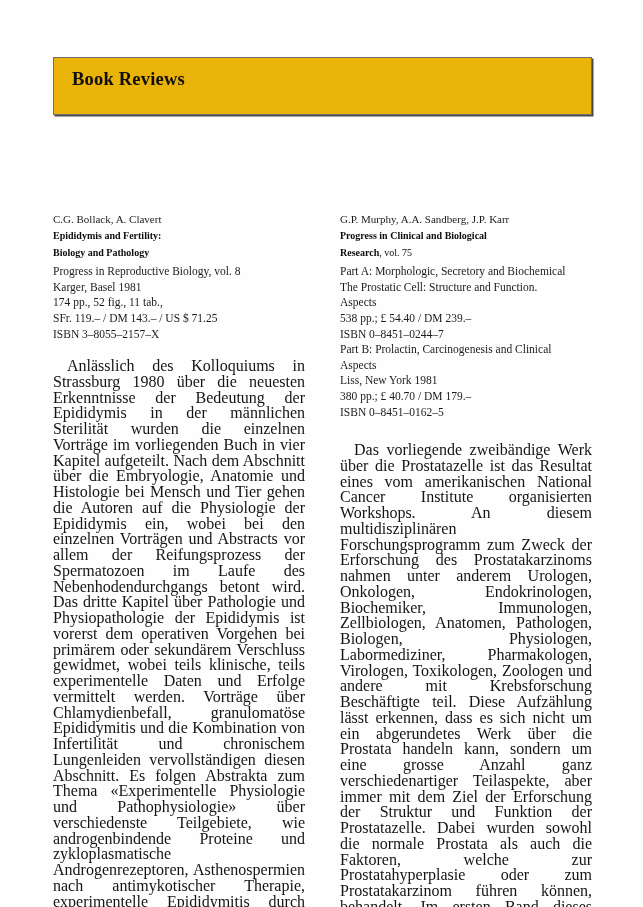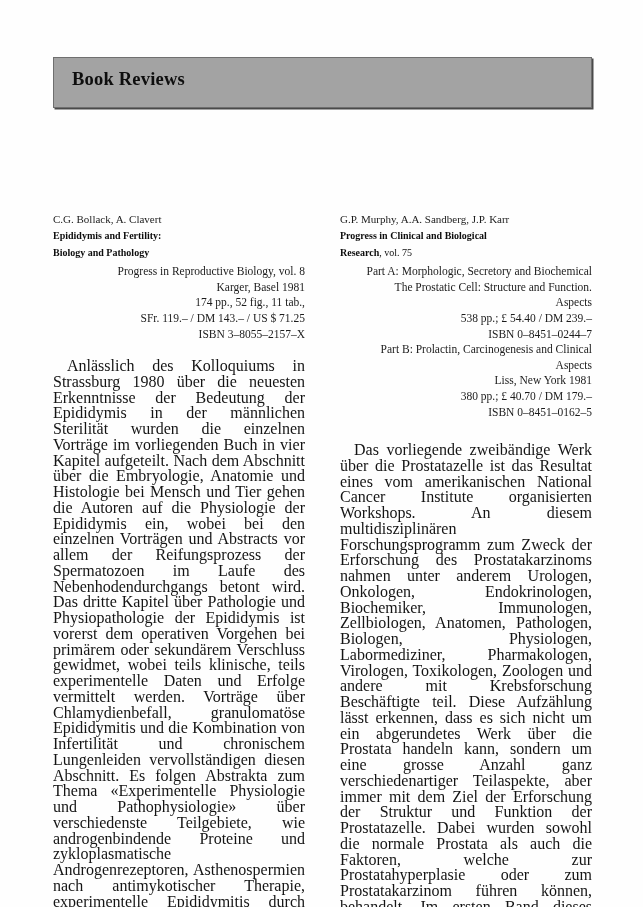--- a/index.html
+++ b/index.html
@@ -21,24 +21,24 @@
     inset: 0;
     background: #fefefe;
   }
 
   
   .header-box {
     position: absolute;
     left: 53px;
     top: 57px;
     width: 539px;
-    height: 51px;
+    height: 58px;
     border: 1px solid #6f6f6f;
     box-shadow: 1.5px 1.5px 0 0 #4a4a4a;
-    background: #a3a3a3;
+    background: #eab308;
     box-sizing: border-box;
     padding-left: 48px;
   }
   .header-title {
     position: absolute;
     left: 18px;
     top: 11px;
     font-size: 18.5px;
     font-weight: bold;
     letter-spacing: 0.2px;
@@ -76,21 +76,20 @@
     font-weight: normal;
   }
   .meta {
     font-size: 11.5px;
     line-height: 15.6px;
     margin: 0 0 0 0;
     color: #1b1b1b;
   }
   .meta div {
     white-space: nowrap;
-    text-align: right;
   }
 
   .review {
     font-size: 16px;
     line-height: 15.75px;
     text-align: justify;
     text-justify: inter-word;
     margin: 16px 0 0 0;
     color: #141414;
     hyphens: manual;

